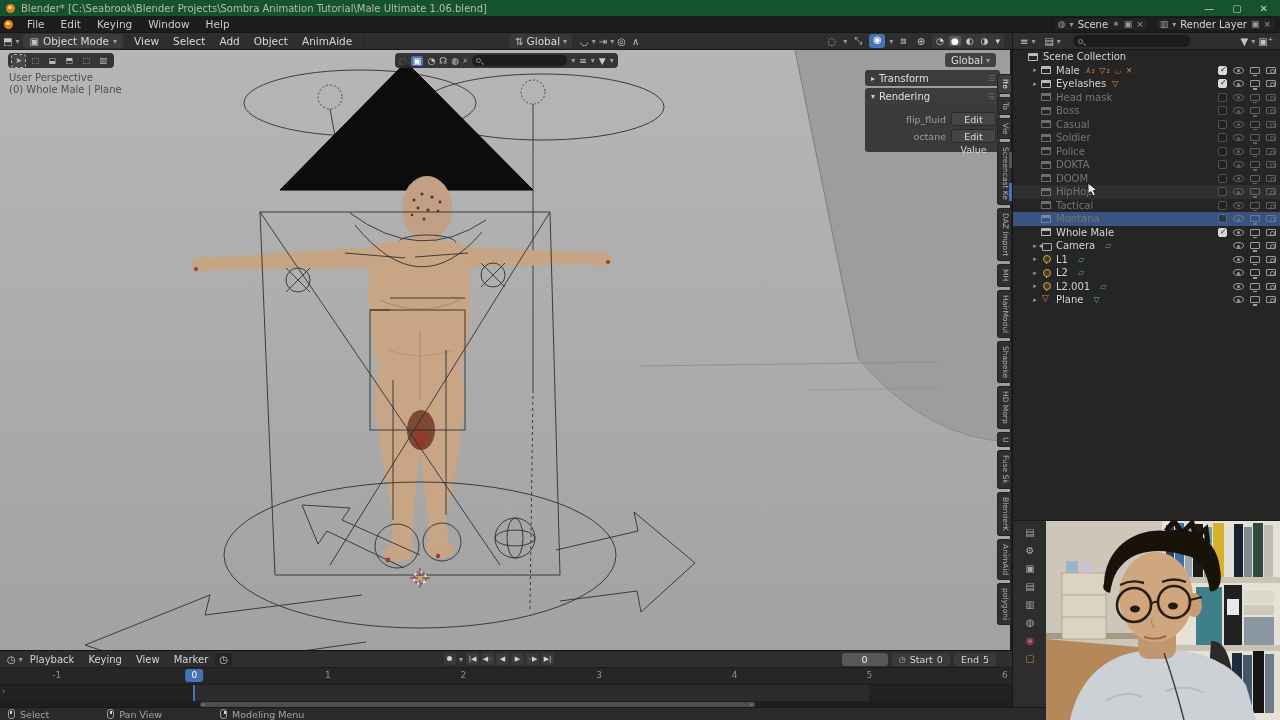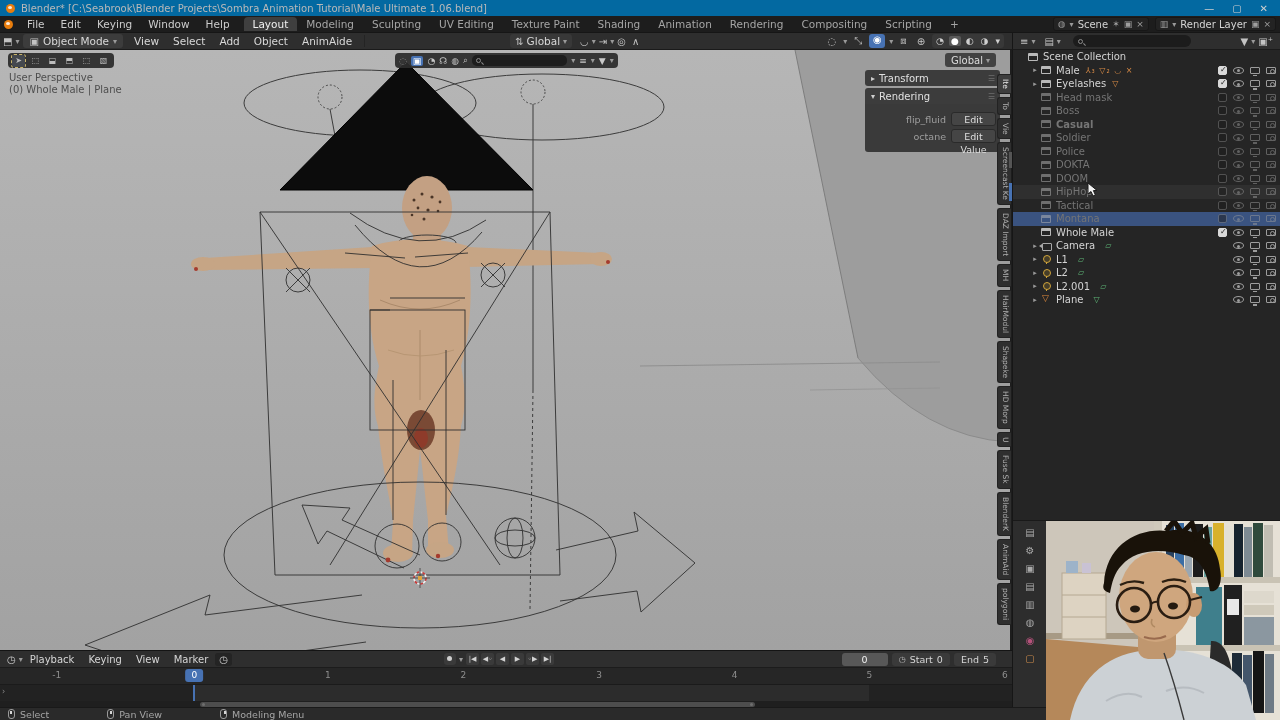--- a/index.html
+++ b/index.html
@@ -2,21 +2,21 @@
 <html><head>
 <meta charset="utf-8">
 <style>
   * { margin:0; padding:0; box-sizing:border-box; }
   html,body { width:1280px; height:720px; background:#111; overflow:hidden;
     font-family:"DejaVu Sans","Liberation Sans",sans-serif; }
   .abs { position:absolute; }
   #stage { position:relative; width:1280px; height:720px; background:#1d1d1d; }
 
   
-  #titlebar { left:0; top:0; width:1280px; height:16px; background:#0369a1; color:#b9b9b9;
+  #titlebar { left:0; top:0; width:1280px; height:16px; background:#14532d; color:#b9b9b9;
     font-size:10px; display:flex; align-items:center; padding:0 6px; }
   .blender-dot { width:9px; height:9px; border-radius:50%; background:#e87d0d; margin-right:6px; position:relative; }
   .blender-dot::after { content:""; position:absolute; left:2px; top:2px; width:4px; height:3px; border-radius:50%; background:#fff; opacity:.85; }
   #win-controls { margin-left:auto; display:flex; gap:18px; color:#cfcfcf; font-size:10px; padding-right:6px; }
   #win-controls span { cursor:default; }
 
   
   #menubar { left:0; top:16px; width:1280px; height:17px; background:#1d1d1d; display:flex; align-items:center;
     color:#cccccc; font-size:10.5px; border-bottom:1px solid #161616; }
   #menubar .menu { padding:0 8px; }
@@ -183,33 +183,20 @@
 
   <div id="menubar" class="abs">
     <span class="blender-dot" style="margin-left:4px"></span>
     <div style="display:flex">
         <span class="menu">File</span>
         <span class="menu">Edit</span>
         <span class="menu">Keying</span>
         <span class="menu">Window</span>
         <span class="menu">Help</span>
       </div>
-    <div id="workspaces">
-        <span class="ws active">Layout</span>
-        <span class="ws">Modeling</span>
-        <span class="ws">Sculpting</span>
-        <span class="ws">UV Editing</span>
-        <span class="ws">Texture Paint</span>
-        <span class="ws">Shading</span>
-        <span class="ws">Animation</span>
-        <span class="ws">Rendering</span>
-        <span class="ws">Compositing</span>
-        <span class="ws">Scripting</span>
-        <span class="ws">+</span>
-      </div>
     <div id="topbar-right">
       <div class="id-block">
         <span class="mini-g">◍</span>
           <span class="dd">▾</span>
         <span>Scene</span>
         <span class="mini-g">✶</span>
         <span class="mini-g">▣</span>
         <span class="mini-g">×</span>
       </div>
       <div class="id-block">
@@ -528,21 +515,21 @@
         <span class="ol-badges"></span>
         <span class="ol-data"></span>
         <span class="ol-spacer"></span>
         <span class="ol-check"></span>
         <span class="ol-toggles">
           <span class="tg tg-eye"></span>
           <span class="tg tg-screen"></span>
           <span class="tg tg-cam"></span>
         </span>
       </div>
-        <div class="ol-row dim" style="padding-left: 17px; font-weight: bold;">
+        <div class="ol-row dim" style="padding-left: 17px;">
         <span class="ol-arrow" style="visibility: hidden;">▸</span>
         <span class="ol-icon k-collection"></span>
         <span class="ol-name">Casual</span>
         <span class="ol-badges"></span>
         <span class="ol-data"></span>
         <span class="ol-spacer"></span>
         <span class="ol-check"></span>
         <span class="ol-toggles">
           <span class="tg tg-eye"></span>
           <span class="tg tg-screen"></span>

